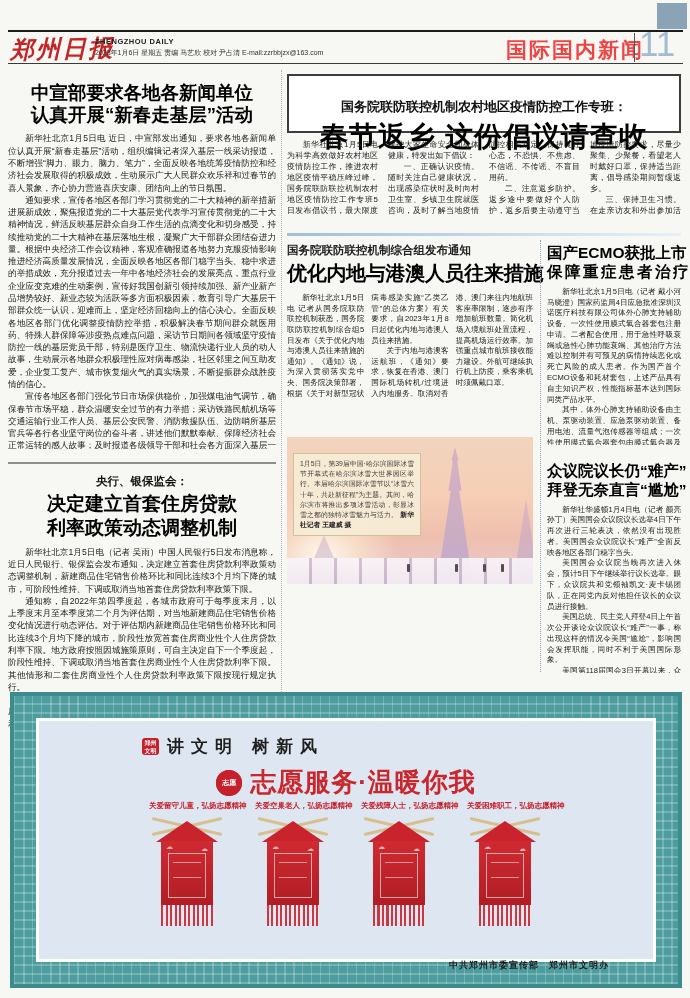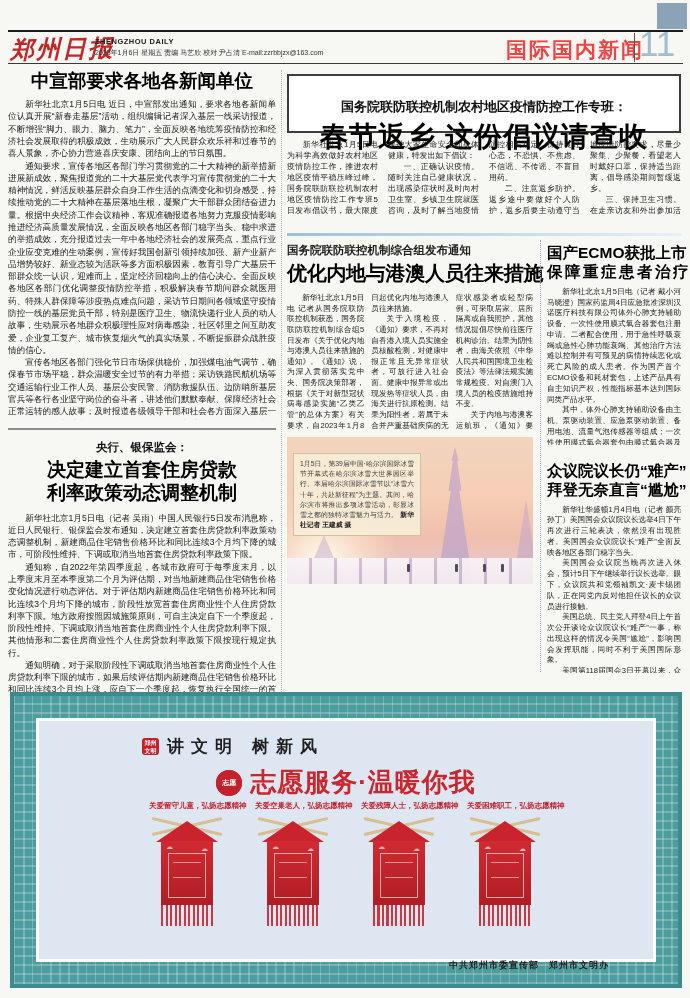--- a/index.html
+++ b/index.html
@@ -21,21 +21,21 @@
   #page-num { left:639px; top:24px; font-size:35px; color:#a3bcd2; font-weight:400; }
   #corner-block { left:657px; top:3px; width:30px; height:26px; background:#8ba3b6; }
   #head-bottom-rule { left:8px; top:63px; width:675px; height:1px; background:#3a3a3a; }
 
   
   .body-text p { margin:0; text-indent:2em; text-align:justify; }
   .kicker { text-align:center; font-weight:700; color:#111; }
 
   
   #left-col { left:8px; top:70px; width:268px; }
-  #left-col .a-title { font-size:18.5px; font-weight:800; text-align:center; line-height:1.2; color:#000; }
+  #left-col .a-title { font-size:18.5px; font-weight:800; text-align:center; line-height:1.2; color:#000;margin-top:12px; }
   #left-col .a-body { margin-top:6px; height:322px; overflow:hidden; font-size:8.6px; line-height:1.43; color:#1a1a1a; }
   #left-col .divider { height:2px; background:#8e8e8e; margin:8px 0 10px; }
   #left-col .b-kicker { font-size:11.5px; }
   #left-col .b-title { font-size:19px; font-weight:800; text-align:center; line-height:1.22; margin-top:3px; color:#000; }
   #left-col .b-body { margin-top:7px; height:186px; overflow:hidden; font-size:8.6px; line-height:1.43; color:#1a1a1a; }
   #left-vline { left:281px; top:70px; height:648px; border-left:1px dotted #b5b5b5; width:0; }
 
   
   #mid { left:287px; top:74px; width:394px; }
   #mid .hbox { border:2px solid #3c3c3c; height:59px; padding-top:22px; background:#fff; }
@@ -127,20 +127,21 @@
 <div class="abs" id="dateline">2023年1月6日 星期五 责编 马艺欣 校对 尹占清 E-mail:zzrbbjzx@163.com</div>
 <div class="abs" id="section-title">国际国内新闻</div>
 <div class="abs" id="head-vline"></div>
 <div class="abs" id="page-num">11</div>
 <div class="abs" id="corner-block"></div>
 <div class="abs" id="head-bottom-rule"></div>
 
 <div class="abs" id="left-col">
   <div class="a-title">
     <div>中宣部要求各地各新闻单位</div>
+    <div>认真开展“新春走基层”活动</div>
   </div>
   <div class="a-body body-text">
       <p>新华社北京1月5日电 近日，中宣部发出通知，要求各地各新闻单位认真开展“新春走基层”活动，组织编辑记者深入基层一线采访报道，不断增强“脚力、眼力、脑力、笔力”，全面反映各地统筹疫情防控和经济社会发展取得的积极成效，生动展示广大人民群众欢乐祥和过春节的喜人景象，齐心协力营造喜庆安康、团结向上的节日氛围。</p>
       <p>通知要求，宣传各地区各部门学习贯彻党的二十大精神的新举措新进展新成效，聚焦报道党的二十大基层党代表学习宣传贯彻党的二十大精神情况，鲜活反映基层群众自身工作生活的点滴变化和切身感受，持续推动党的二十大精神在基层落地生根，凝聚广大干部群众团结奋进力量。根据中央经济工作会议精神，客观准确报道各地努力克服疫情影响推进经济高质量发展情况，全面反映各地区各部门稳字当头、稳中求进的举措成效，充分报道过去一年中各地经济社会的发展亮点，重点行业企业应变克难的生动案例，宣传好我国创新引领持续加强、新产业新产品增势较好、新业态较为活跃等多方面积极因素，教育引导广大基层干部群众统一认识，迎难而上，坚定经济回稳向上的信心决心。全面反映各地区各部门优化调整疫情防控举措，积极解决春节期间群众就医用药、特殊人群保障等涉疫热点难点问题，采访节日期间各领域坚守疫情防控一线的基层党员干部，特别是医疗卫生、物流快递行业人员的动人故事，生动展示各地群众积极理性应对病毒感染，社区邻里之间互助友爱，企业复工复产、城市恢复烟火气的真实场景，不断提振群众战胜疫情的信心。</p>
       <p>宣传各地区各部门强化节日市场保供稳价，加强煤电油气调节，确保春节市场平稳，群众温暖安全过节的有力举措；采访铁路民航机场等交通运输行业工作人员、基层公安民警、消防救援队伍、边防哨所基层官兵等各行各业坚守岗位的奋斗者，讲述他们默默奉献、保障经济社会正常运转的感人故事；及时报道各级领导干部和社会各方面深入基层一线，特别是深入受灾地区、脱贫地区、乡村振兴重点帮扶县，对因疫因灾遇困群众和老弱病残等特殊群体开展帮扶救助，走访慰问和志愿服务活动的感人场景。报道各地区各部门结合优化疫情防控措施开展丰富多彩的节庆文化活动，大力弘扬社会主义核心价值观和中华优秀传统文化，持续宣传好各地组织的传统民俗、年俗活动，多讲群众关心关切的话题、身边发生的故事；用好新兴传播技术和平台渠道，多采用短视频、微视频等群众喜闻乐见的传播形式，不断提升正能量。</p>
     </div>
   <div class="divider"></div>
   <div class="kicker b-kicker">央行、银保监会：</div>
   <div class="b-title">
     <div>决定建立首套住房贷款</div>
@@ -166,21 +167,20 @@
       <p>三、保持卫生习惯。在走亲访友和外出参加活动时，戴好口罩、勤洗手、常消毒，规律生活，充足睡眠，多喝水、多吃蔬菜水果，做好清洁卫生。</p>
     </div>
   <div class="mid-rule"></div>
 </div>
 
 <div class="abs" id="youhua">
   <div class="y-kicker">国务院联防联控机制综合组发布通知</div>
   <div class="y-title">优化内地与港澳人员往来措施</div>
   <div class="y-body body-text">
       <p>新华社北京1月5日电 记者从国务院联防联控机制获悉，国务院联防联控机制综合组5日发布《关于优化内地与港澳人员往来措施的通知》。《通知》说，为深入贯彻落实党中央、国务院决策部署，根据《关于对新型冠状病毒感染实施“乙类乙管”的总体方案》有关要求，自2023年1月8日起优化内地与港澳人员往来措施。</p>
-      <p>关于入境检疫，《通知》要求，不再对自香港入境人员实施全员核酸检测，对健康申报正常且无异常症状者，可放行进入社会面。健康申报异常或出现发热等症状人员，由海关进行抗原检测。结果为阳性者，若属于未合并严重基础疾病的无症状感染者或轻型病例，可采取居家、居所隔离或自我照护，其他情况提倡尽快前往医疗机构诊治。结果为阴性者，由海关依照《中华人民共和国国境卫生检疫法》等法律法规实施常规检疫。对自澳门入境人员的检疫措施维持不变。</p>
       <p>关于内地与港澳客运航班，《通知》要求，恢复在香港、澳门国际机场转机/过境进入内地服务。取消对香港、澳门来往内地航班客座率限制，逐步有序增加航班数量。简化机场入境航班处置流程，提高机场运行效率。加强重点城市航班接收能力建设。外航可继续执行机上防疫，乘客乘机时须佩戴口罩。</p>
     </div>
 </div>
 
 <div class="abs" id="photo">
   <div class="glow"></div>
   <div class="tower" id="tower-left"></div>
   <div class="tower" id="tower-right"></div>
   <div class="tower" id="tower-main"></div>
   <div id="ice-row"></div>

